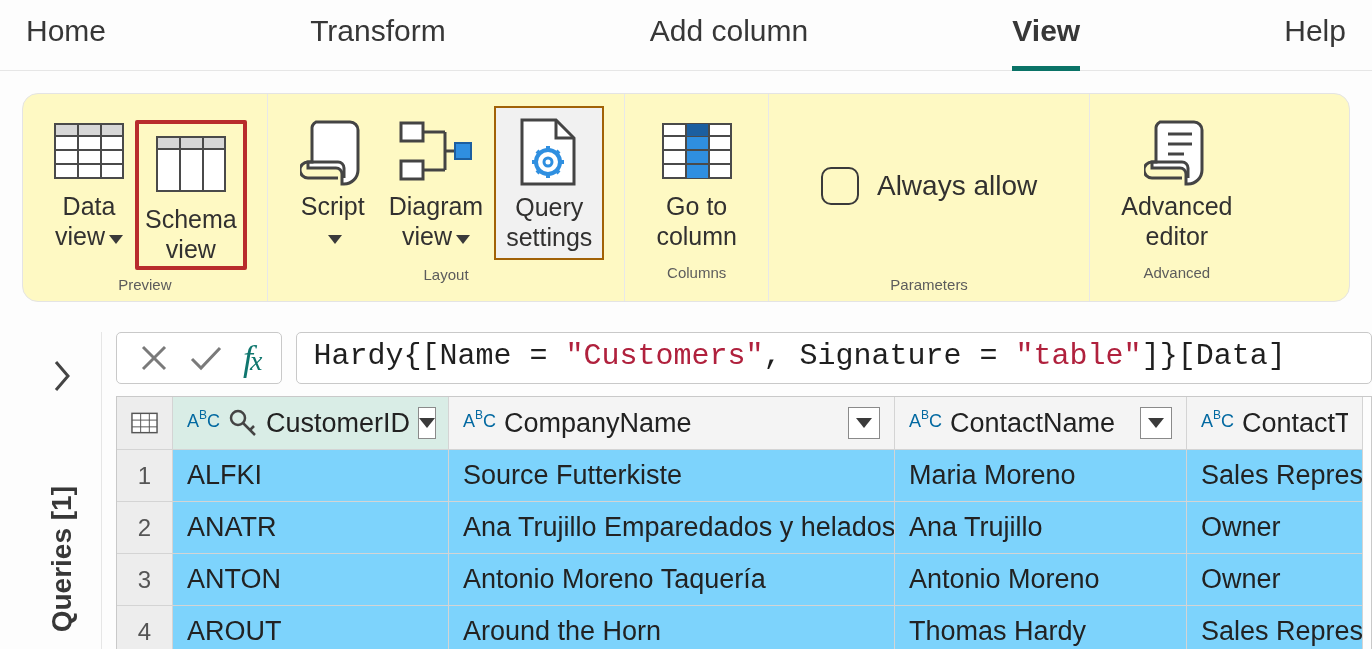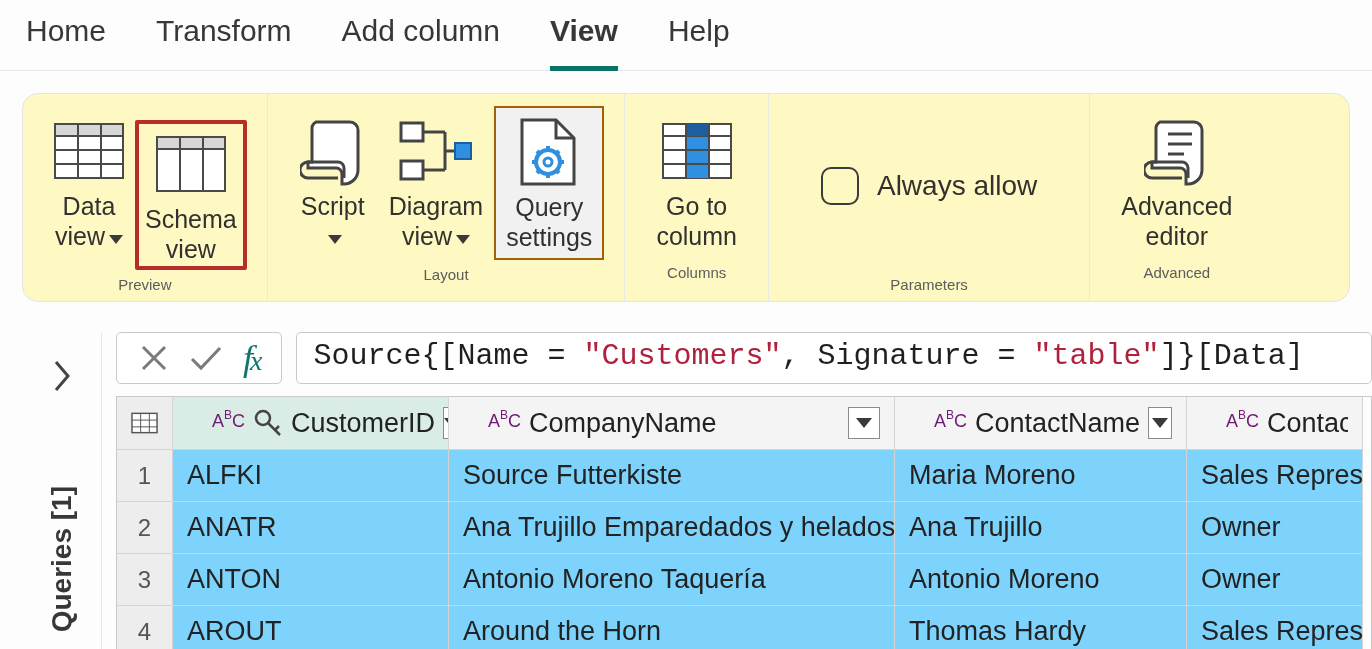--- a/index.html
+++ b/index.html
@@ -1,19 +1,19 @@
 <!DOCTYPE html>
 <html><head>
   <meta charset="utf-8">
   <style>
     * { box-sizing: border-box; margin: 0; padding: 0; }
     body { font-family: "Segoe UI", Arial, sans-serif; background: #fdfdfd; font-size: 16px; color: #323130; }
 
     
-    .tabs { display: flex; gap: 50px; padding: 14px 26px 0 26px; border-bottom: 1px solid #e6e6e6; }
+    .tabs { display: flex; gap: 50px; padding: 14px 26px 0 26px; border-bottom: 1px solid #e6e6e6; justify-content: space-between; }
     .tab { font-size: 30px; color: #373737; padding-bottom: 22px; position: relative; cursor: pointer; }
     .tab.active { font-weight: 600; }
     .tab.active::after { content:""; position:absolute; left:0; right:0; bottom:-1px; height:5px; background:#0a7367; }
 
     
     .ribbon-wrap { margin: 22px 22px 0 22px; border: 1px solid #e4e4e4; border-radius: 16px; background:#fef9c3; }
     .ribbon { display: flex; padding: 0; }
     .group { display:flex; flex-direction:column; align-items:center; border-right:1px solid #e8e8e8; padding: 12px 20px 8px 20px; }
     .group:last-child { border-right:none; }
     .btnrow { display:flex; gap:0; align-items:flex-start; }
@@ -56,21 +56,21 @@
     .corner { width:56px; justify-content:center; background:#ededed !important; }
     .col-cust { width:276px; }
     .col-comp { width:446px; }
     .col-contact { width:292px; }
     .col-title { width:176px; } 
     .hdr .col-cust { background:#d9ede6; }
     .colhdr-inner { display:flex; align-items:center; gap:8px; width:100%; }
     .colname { flex:1; font-weight:400; }
     .filterbtn { width:32px; height:32px; border:1px solid #8a8a8a; display:flex; align-items:center; justify-content:center; cursor:pointer; background:#fff; }
     .filterbtn .tri { width:0; height:0; border-left:8px solid transparent; border-right:8px solid transparent; border-top:10px solid #3a3a3a; }
-    .abc-icon { font-size:18px; color:#701a75; position:relative; top:-2px;margin-left:25px; }
+    .abc-icon { font-size:18px; color:#0369a1; position:relative; top:-2px; }
     .abc-icon .sup { font-size:12px; position:relative; top:-8px; }
     .key-icon svg { display:block; }
 
     
     svg { display:block; }
   </style>
 </head>
 <body>
 
 <div class="tabs">
@@ -240,21 +240,21 @@
         <div class="fxaction">
           <svg width="34" height="30" viewBox="0 0 34 30">
               <polyline points="3,16 12,25 31,5" fill="none" stroke="#7a7a7a" stroke-width="3"></polyline>
             </svg>
         </div>
         <div class="fxaction">
             <span class="fx">f<span style="font-size:28px">x</span></span>
           </div>
       </div>
       <div class="formula-input">
-        <span>Source{[Name = </span><span class="str">"Customers"</span><span>, Signature = </span><span class="str">"table"</span><span>]}[Data]</span>
+        <span>Hardy{[Name = </span><span class="str">"Customers"</span><span>, Signature = </span><span class="str">"table"</span><span>]}[Data]</span>
       </div>
     </div>
 
     <div class="grid">
       <div class="row hdr">
         <div class="cell corner">
           <svg width="28" height="22" viewBox="0 0 28 22">
               <rect x="1" y="1" width="26" height="20" fill="#fff" stroke="#555" stroke-width="1.5"></rect>
               <line x1="1" y1="8" x2="27" y2="8" stroke="#555"></line>
               <line x1="1" y1="15" x2="27" y2="15" stroke="#555"></line>

